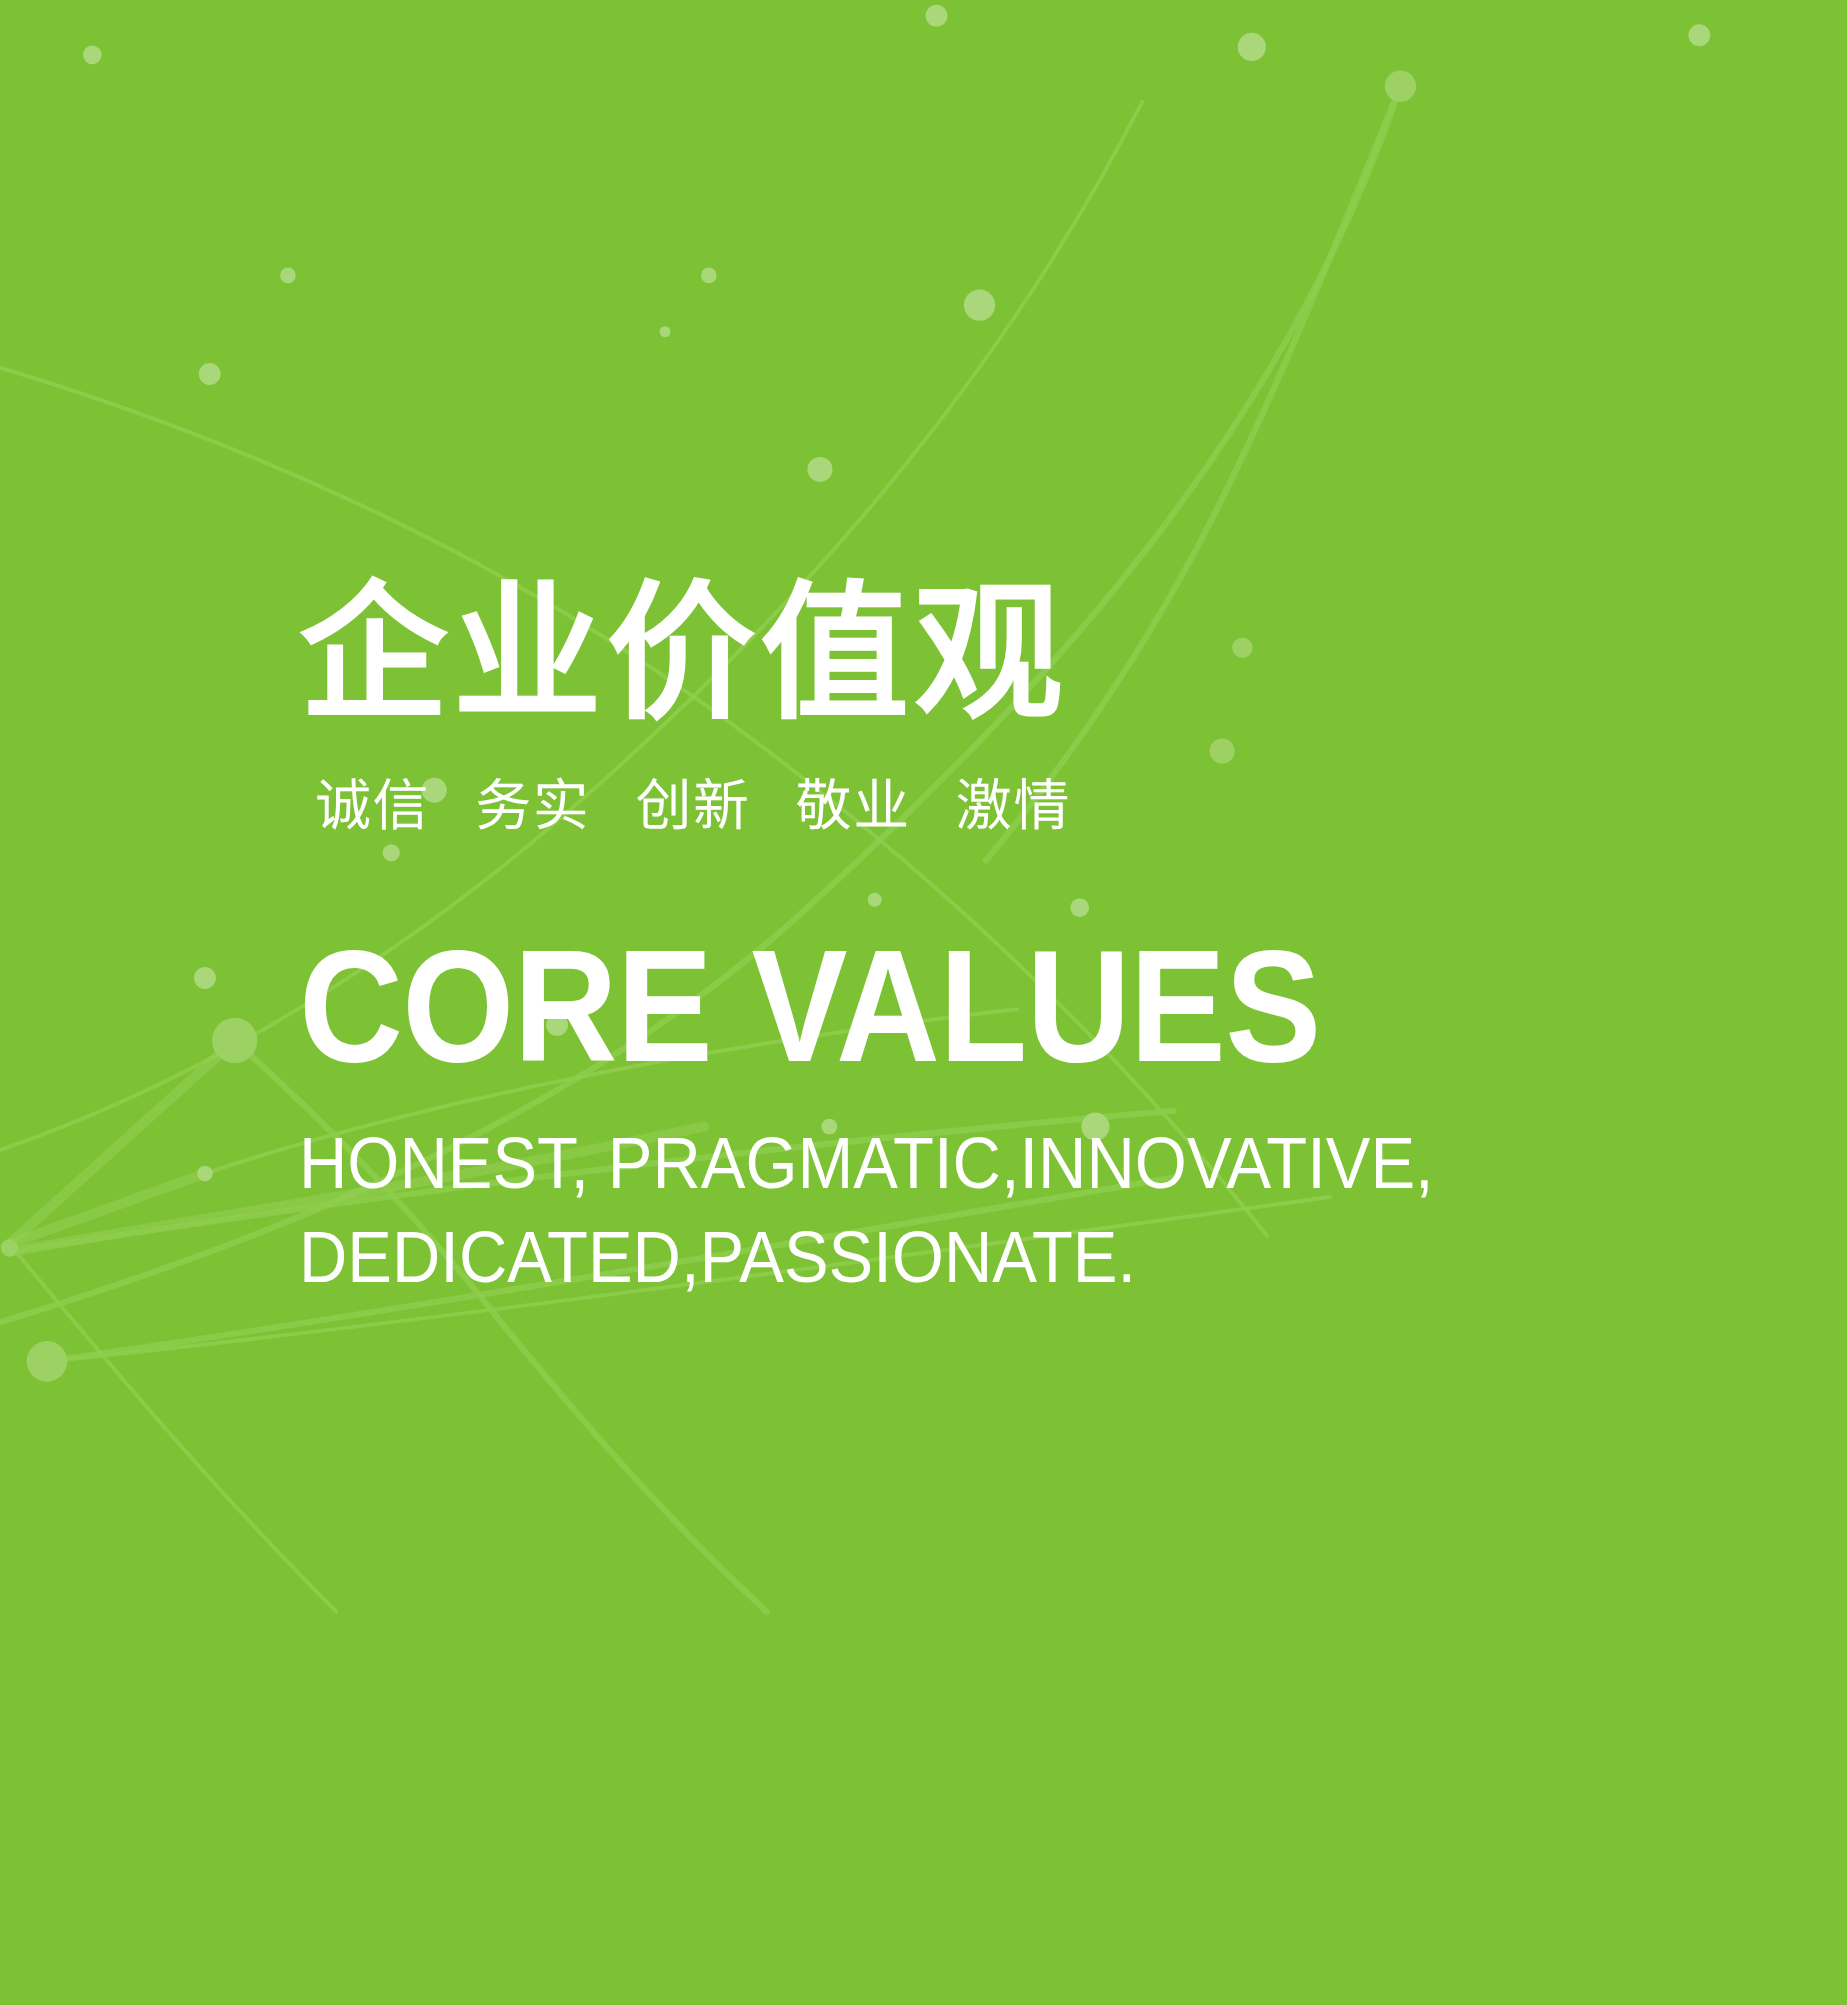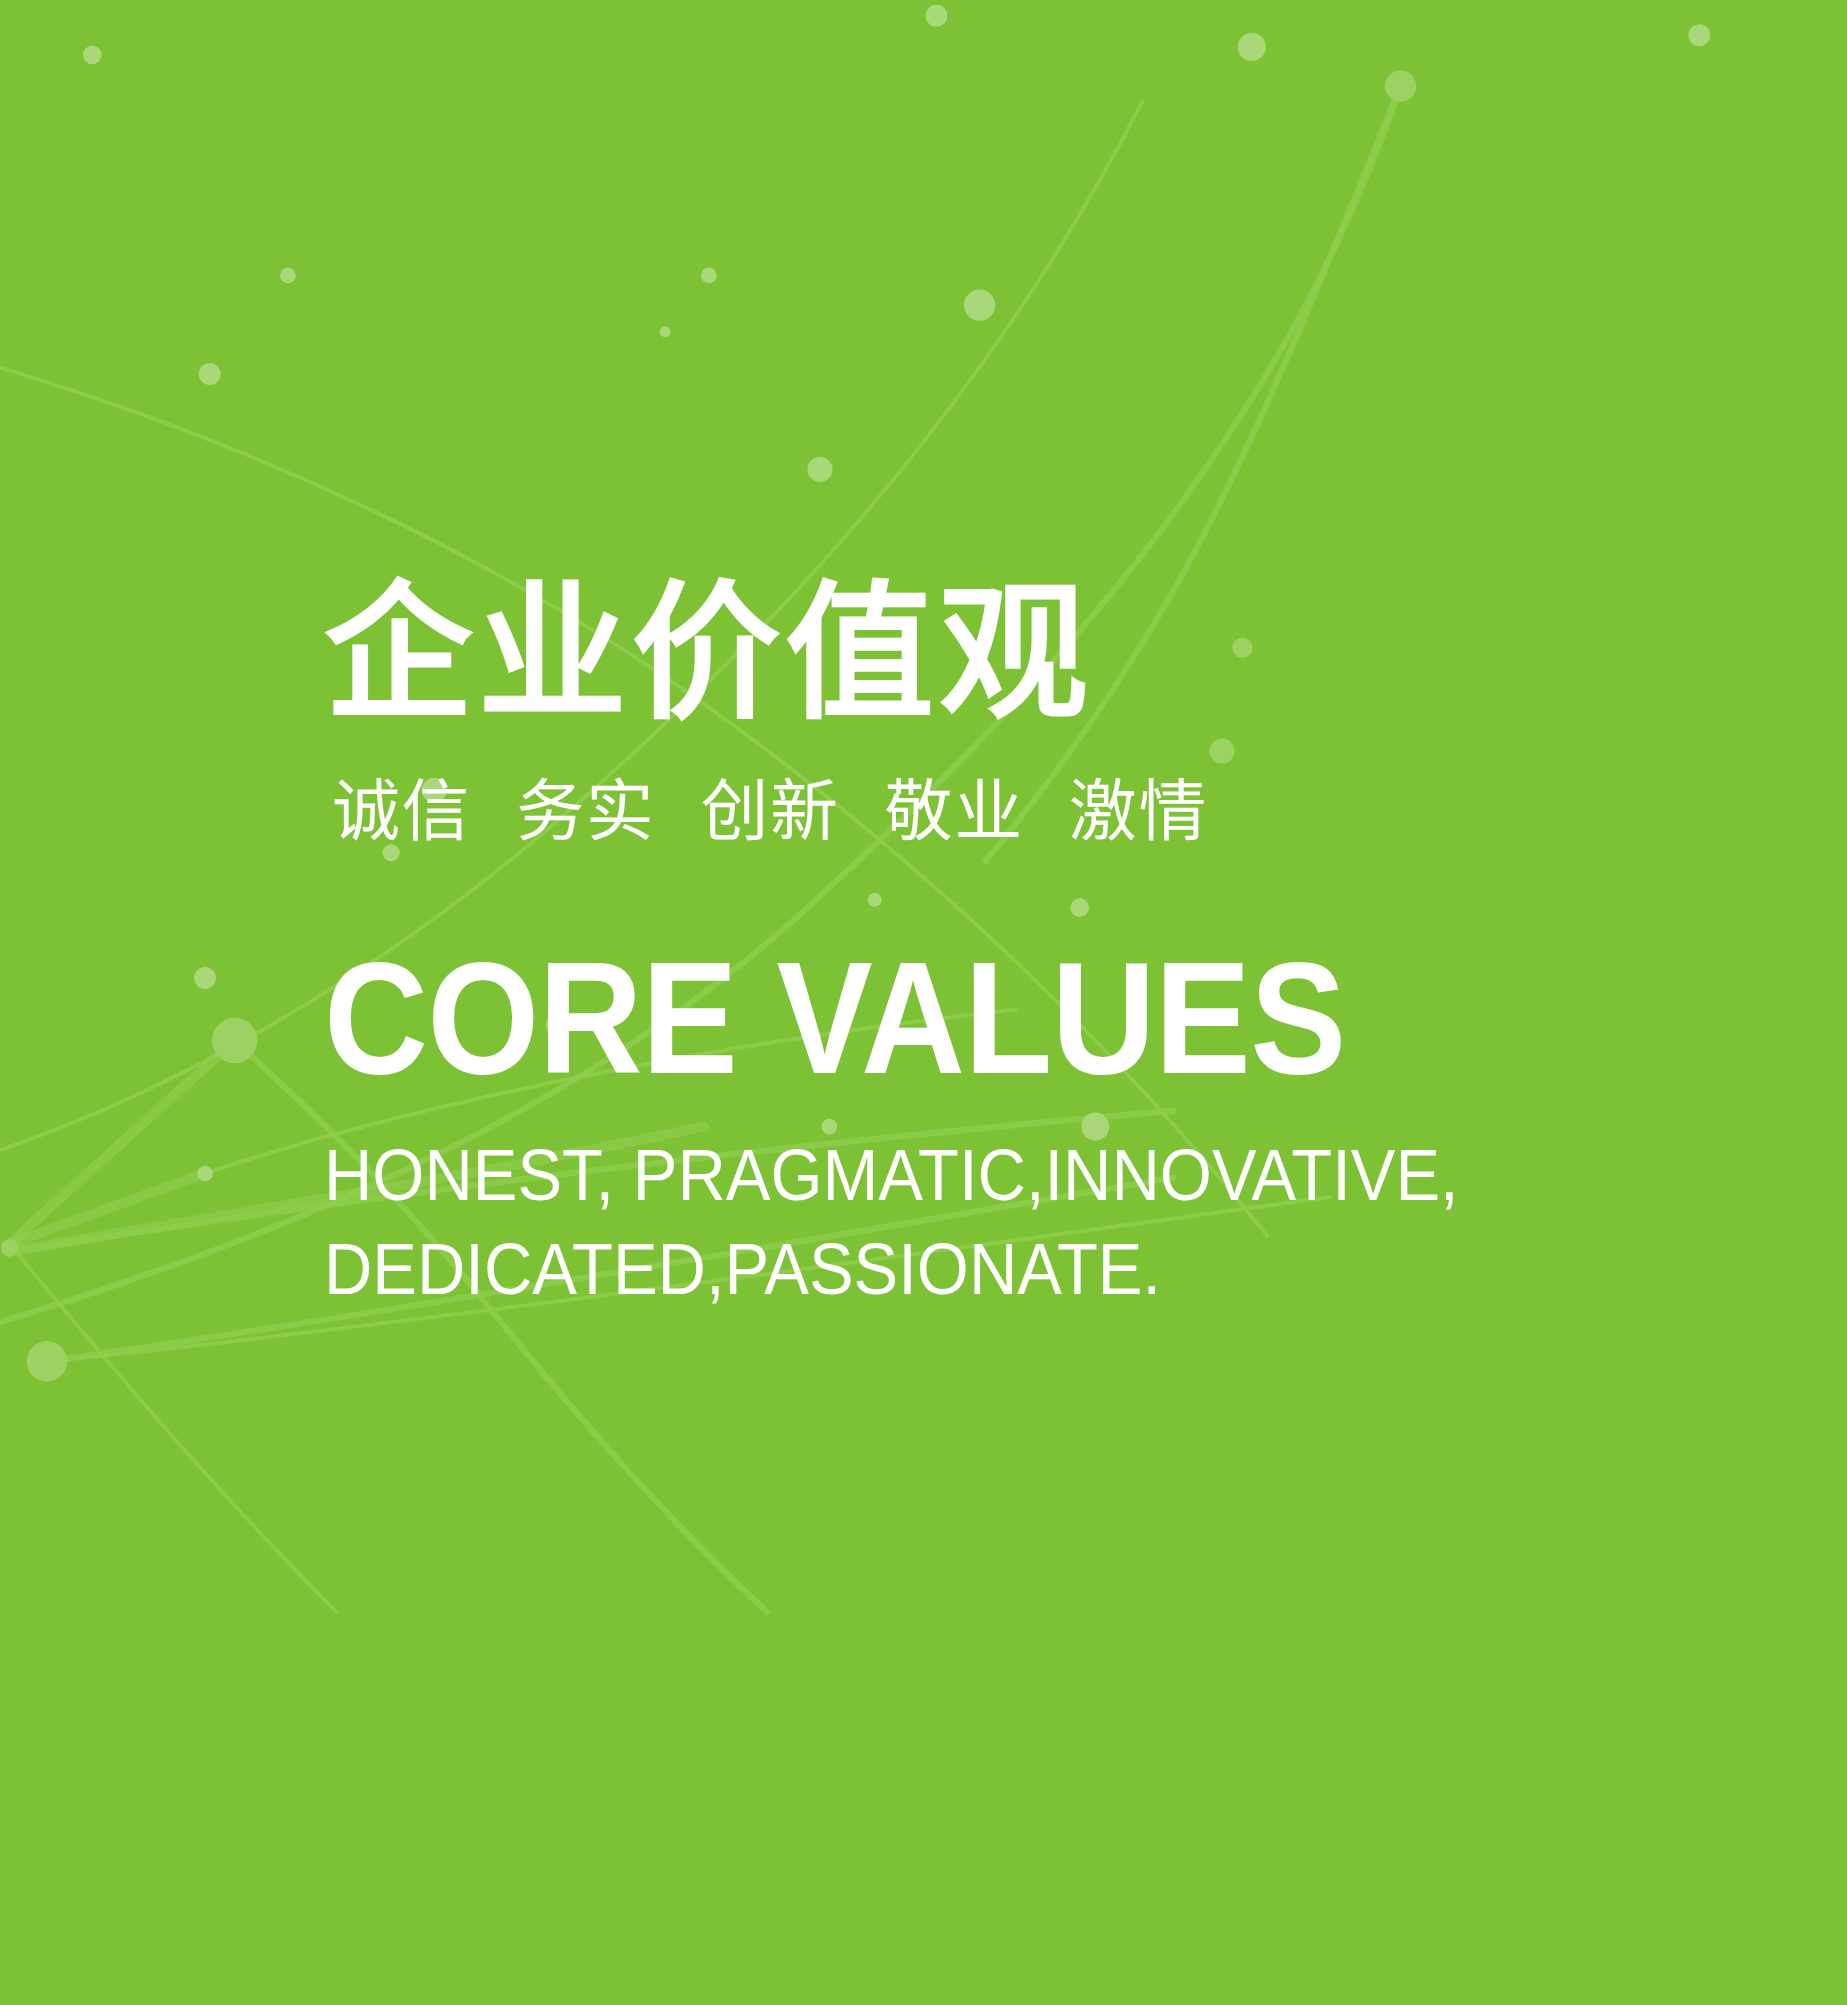--- a/index.html
+++ b/index.html
@@ -19,43 +19,43 @@
   #bg-network {
     position: absolute;
     inset: 0;
     width: 100%;
     height: 100%;
     display: block;
     pointer-events: none;
   }
   #content {
     position: absolute;
-    left: 324px;
+    left: 299px;
     top: 579px;
     width: 1408px;
     z-index: 5;
   }
   .cn-title {
     color: #ffffff;
     font-family: "DejaVu Sans", "Liberation Sans", sans-serif;
     font-size: 149px;
     font-weight: 700;
     line-height: 1.0;
     letter-spacing: 4.7px;
     margin: 0;
     white-space: nowrap;
   }
   .cn-sub {
     color: #ffffff;
     font-family: "DejaVu Sans", "Liberation Sans", sans-serif;
-    font-size: 68px;
+    font-size: 56px;
     font-weight: 400;
     line-height: 1.0;
     letter-spacing: 1.6px;
-    margin: 50px 0 0 8px;
+    margin: 50px 0 0 16px;
     white-space: nowrap;
   }
   .cn-sub .gap { display: inline-block; width: 45px; }
   .en-title {
     color: #ffffff;
     font-family: "Liberation Sans", "DejaVu Sans", sans-serif;
     font-size: 160px;
     font-weight: 700;
     line-height: 1.0;
     letter-spacing: -0.8px;

